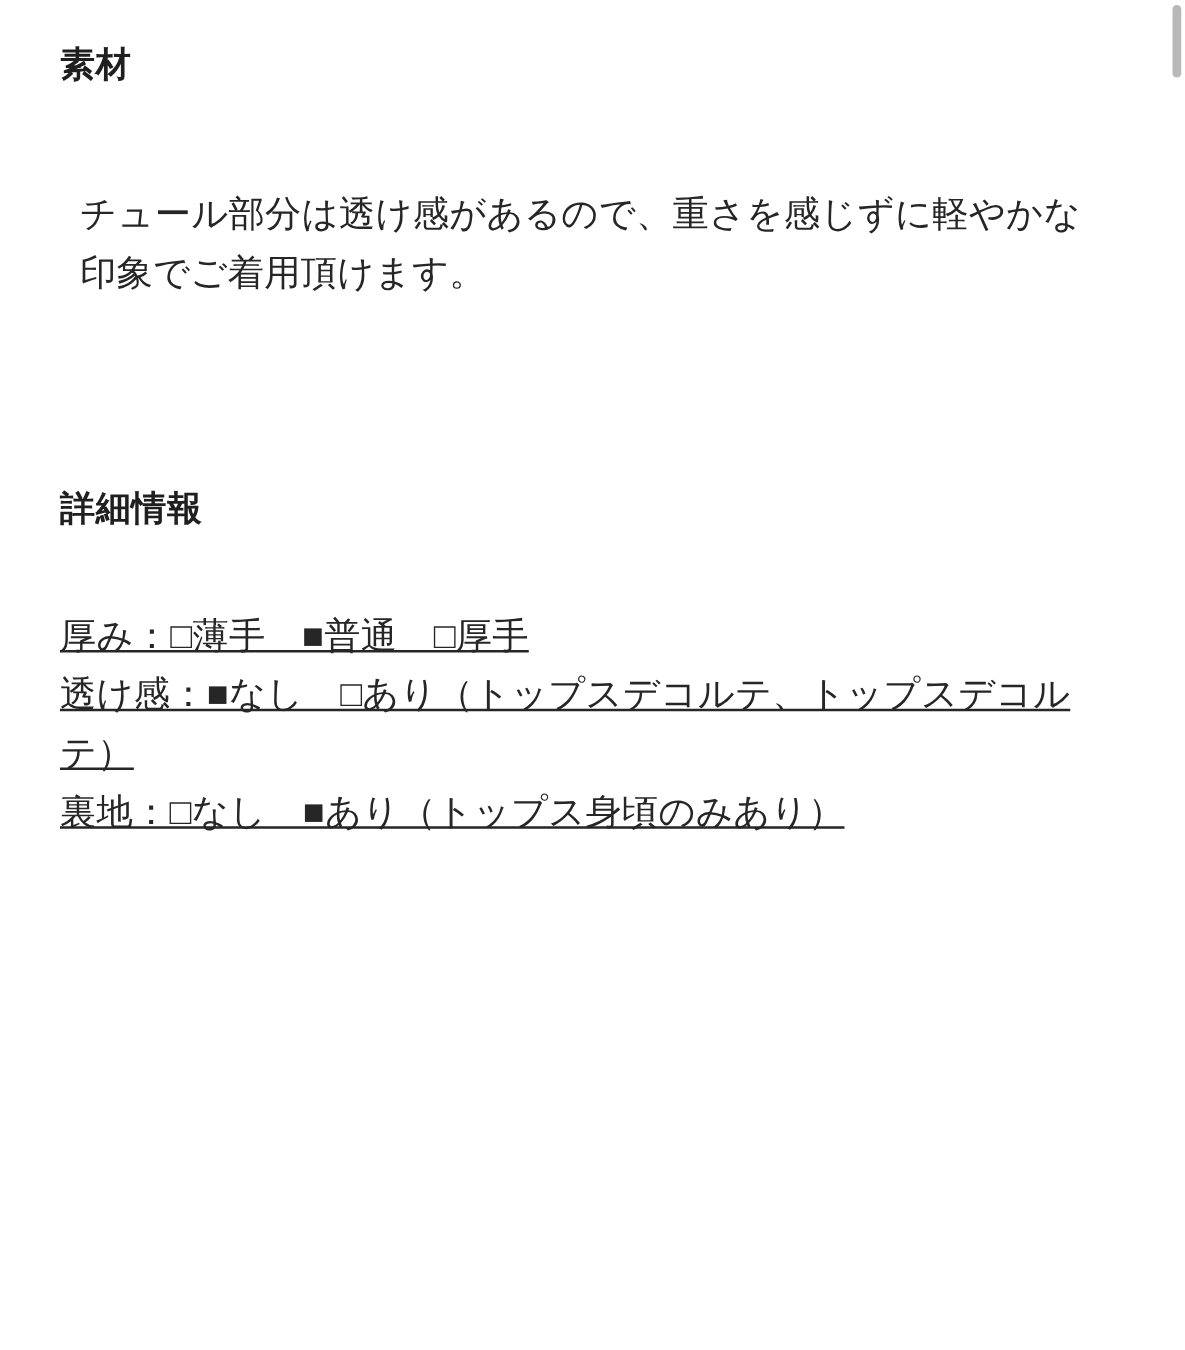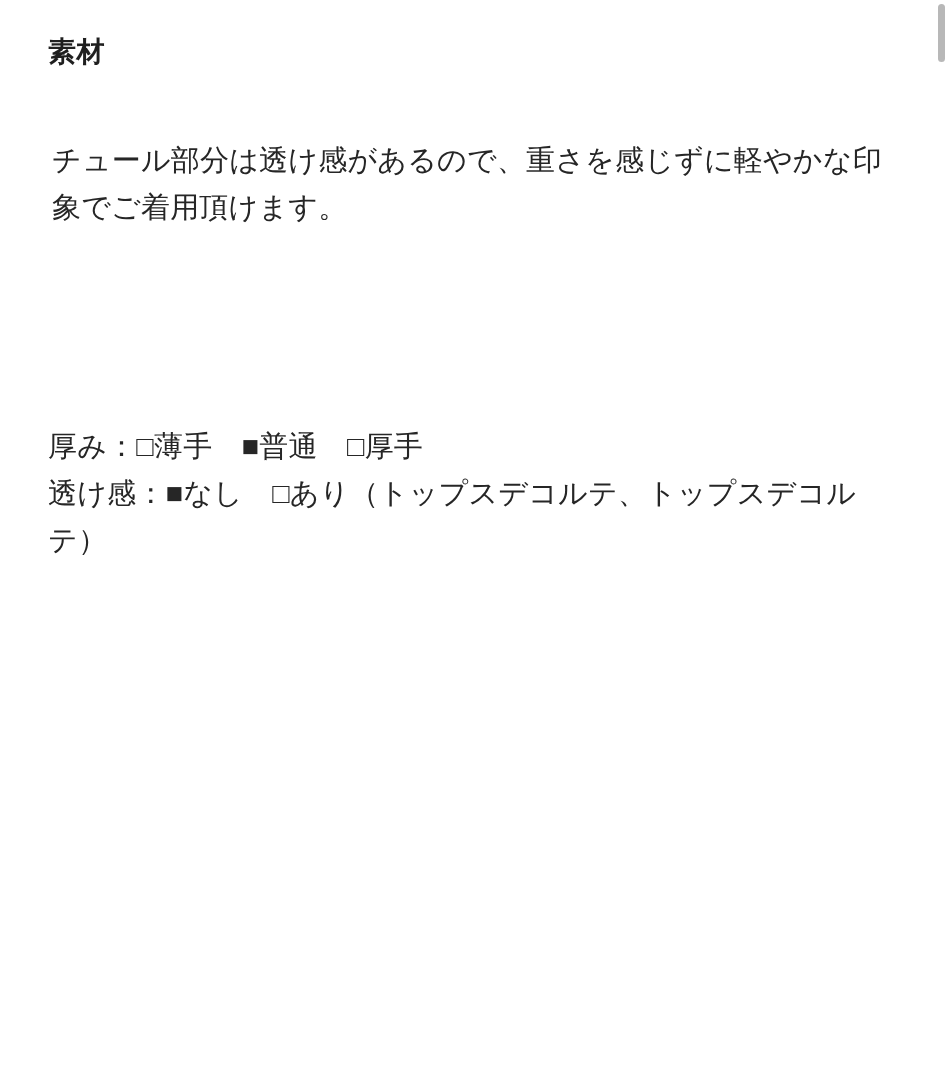--- a/index.html
+++ b/index.html
@@ -52,21 +52,21 @@
     line-height: 1.4;
     letter-spacing: 0.5px;
     color: #1f1f1f;
     margin: 0;
   }
 
   .body-block {
     font-size: 29px;
     line-height: 1.62;
     color: #262626;
-    margin: 4px;
+    margin: 16px;
     letter-spacing: 0.2px;
   }
 
   .body-line {
     display: block;
   }
 
   .spacer-1 { height: 62px; }
   .spacer-2 { height: 128px; }
   .spacer-3 { height: 60px; }
@@ -77,46 +77,49 @@
     margin: 0;
     padding: 0;
     list-style: none;
   }
   .spec-item {
     font-size: 29px;
     line-height: 1.62;
     color: #262626;
     letter-spacing: 0.2px;
     margin: 0;
+    text-decoration: underline;
   }
 </style>
 </head>
 <body>
 
 <div class="page">
 
   <div class="heading-top">
     <h2 class="section-heading">素材</h2>
 
     <div class="spacer-1"></div>
 
     <p class="body-block">
       <span class="body-line">チュール部分は透け感があるので、重さを感じずに軽やかな印象でご着用頂けます。</span>
     </p>
   </div>
 
   <div class="spacer-2"></div>
 
   <div>
+    <h2 class="section-heading">詳細情報</h2>
 
     <div class="spacer-3"></div>
 
     <ul class="spec-list">
       <li class="spec-item">厚み：□薄手　■普通　□厚手</li>
       <li class="spec-item">透け感：■なし　□あり（トップスデコルテ、トップスデコルテ）</li>
+      <li class="spec-item">裏地：□なし　■あり（トップス身頃のみあり）</li>
     </ul>
   </div>
 
 </div>
 
 <div class="scrollbar-track">
   <div class="scrollbar-thumb"></div>
 </div>
 
 </body></html>

